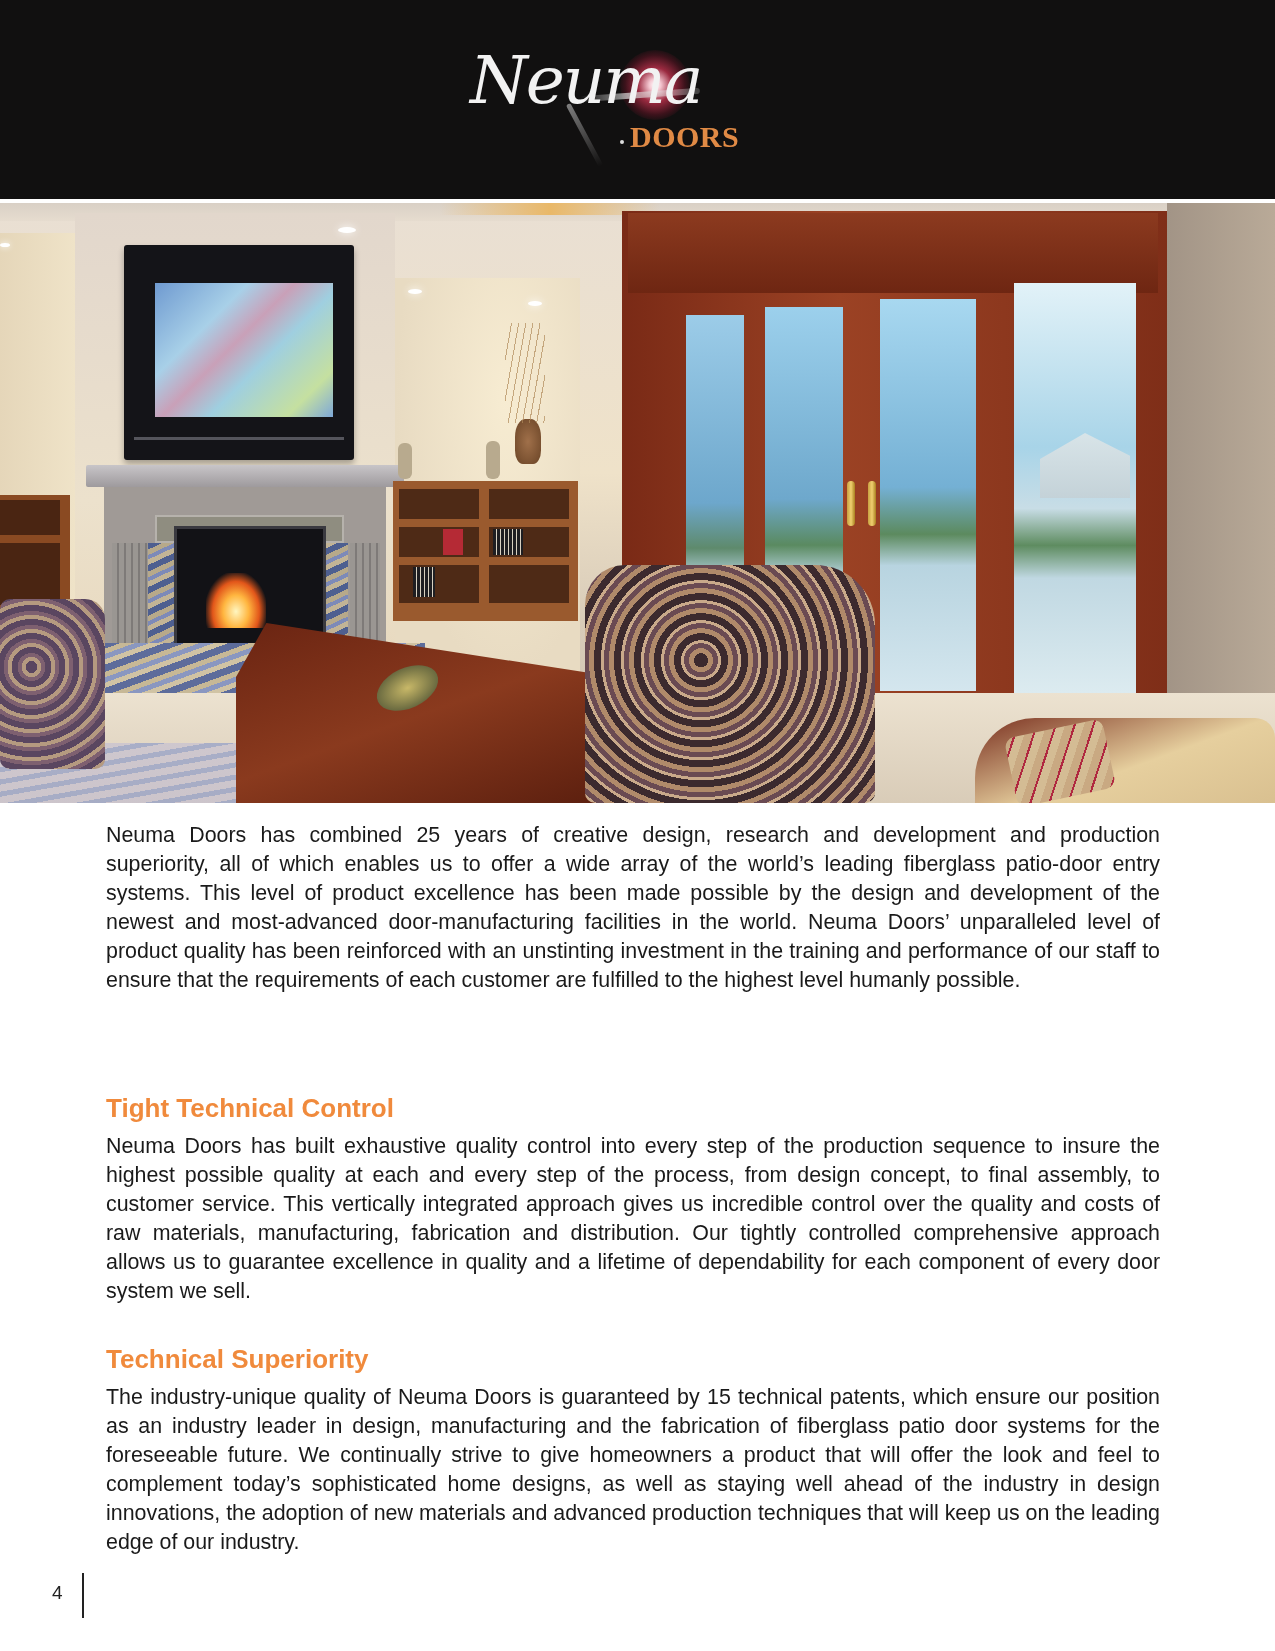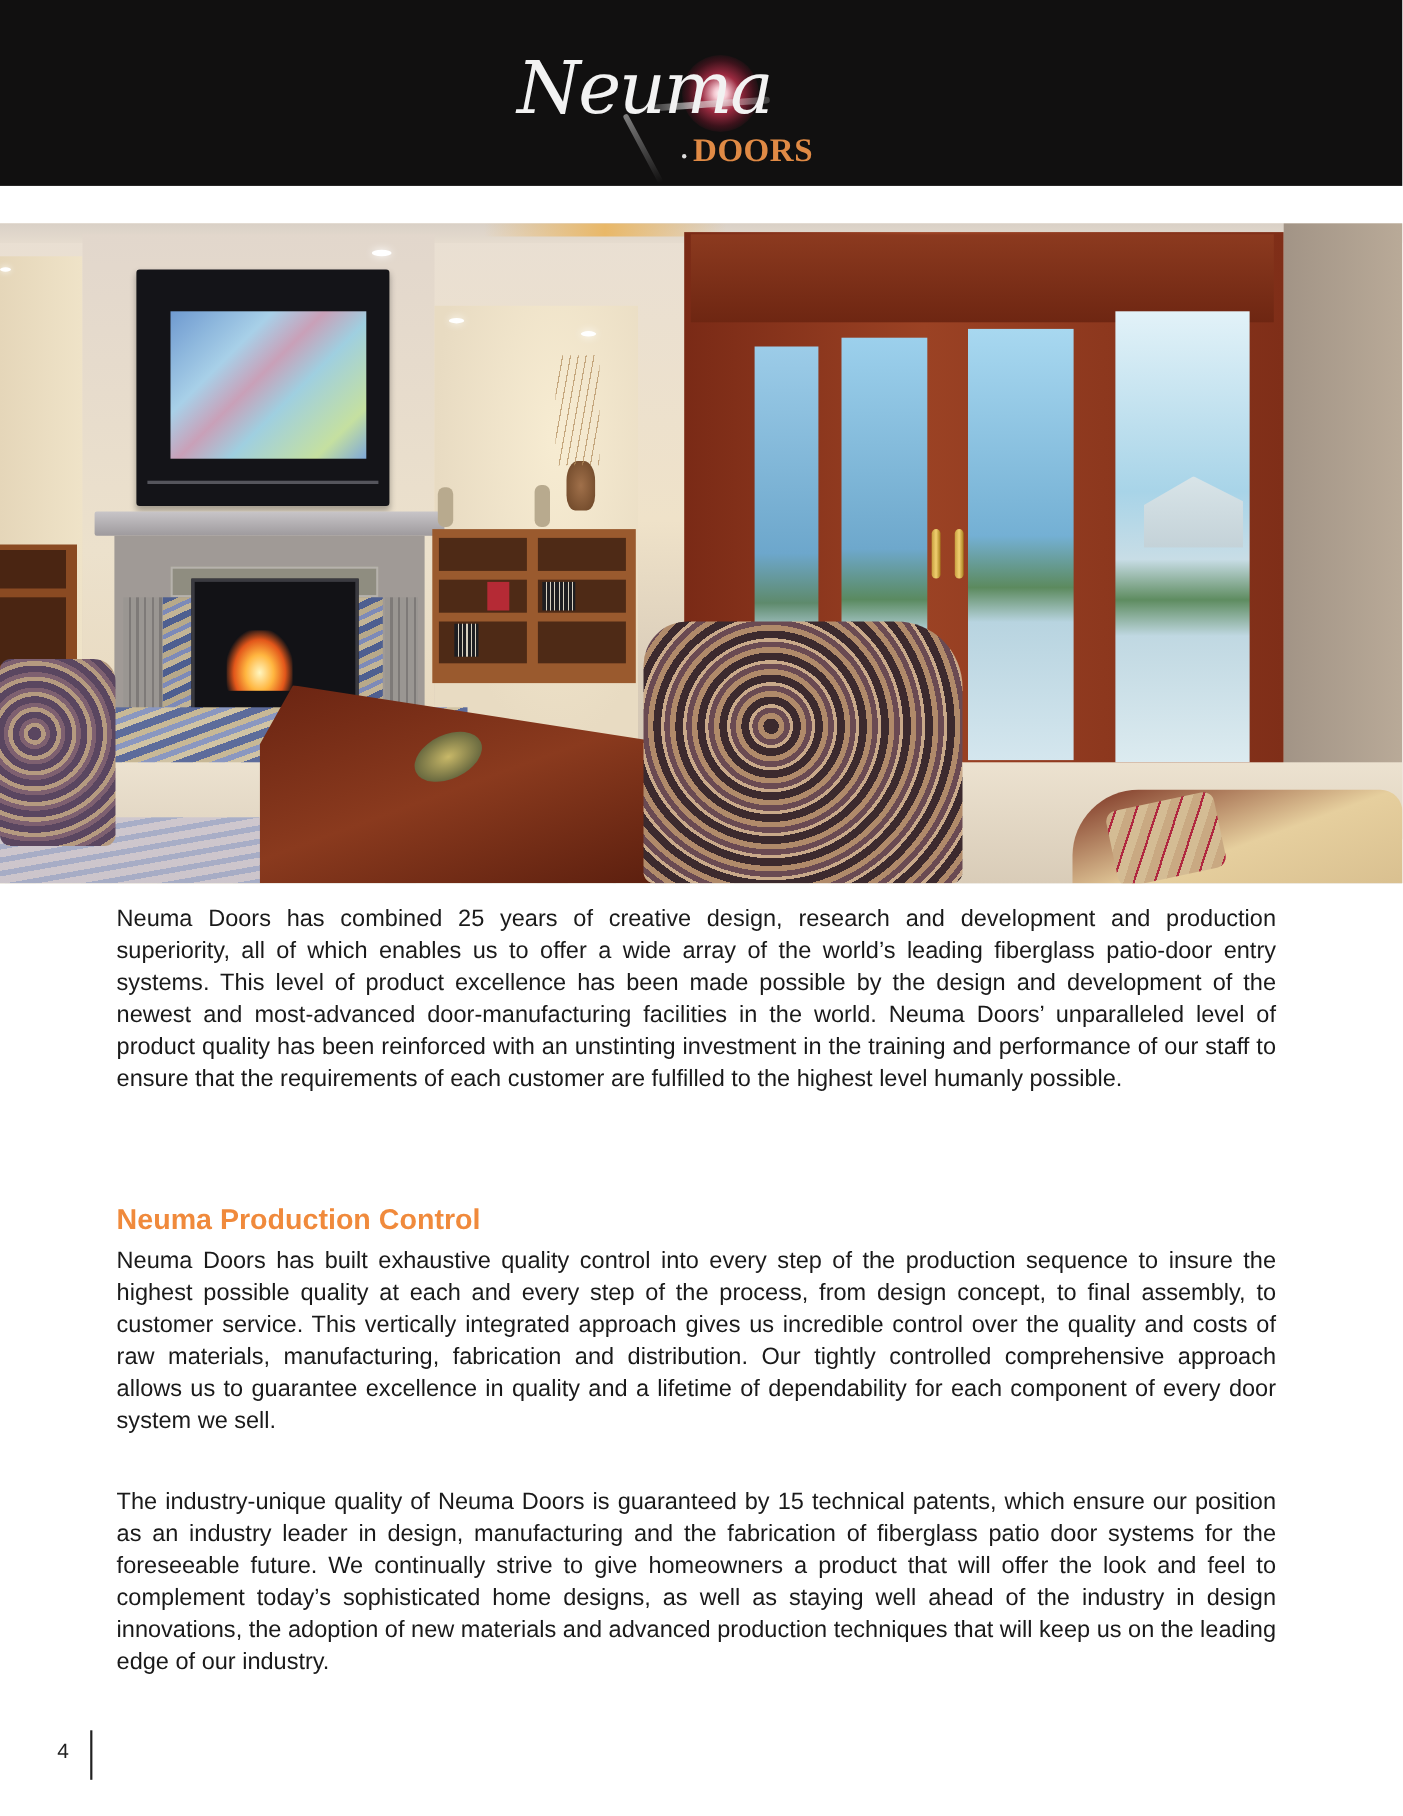--- a/index.html
+++ b/index.html
@@ -1,21 +1,21 @@
 <!DOCTYPE html>
 <html><head>
 <meta charset="utf-8">
 <style>
   html, body { margin: 0; padding: 0; }
   body {
     width: 1275px; height: 1651px; background: #ffffff; position: relative; overflow: hidden;
     font-family: "DejaVu Sans", sans-serif;
   }
   .header {
-    position: absolute; left: 0; top: 0; width: 1275px; height: 169px; background: #111010;
+    position: absolute; left: 0; top: 0; width: 1275px; height: 199px; background: #111010;
   }
   .logo { position: absolute; left: 470px; top: 40px; width: 320px; height: 130px; }
   .logo-glow {
     position: absolute; left: 150px; top: 10px; width: 70px; height: 70px; border-radius: 50%;
     background: radial-gradient(circle, #ffffff 0%, #f4c6d0 12%, #9b2a40 35%, rgba(90,20,35,0.6) 60%, rgba(0,0,0,0) 75%);
   }
   .logo-streak {
     position: absolute; left: 110px; top: 52px; width: 120px; height: 6px;
     background: linear-gradient(90deg, rgba(255,255,255,0) 0%, rgba(220,220,220,0.7) 40%, rgba(255,255,255,0.2) 100%);
     transform: rotate(-4deg); border-radius: 3px;
@@ -147,22 +147,23 @@
 
   <div class="p" style="left:975px;top:515px;width:300px;height:85px;background:linear-gradient(160deg,#7a3020,#e6cf9e 55%,#d9c090);border-radius:60px 20px 0 0;"></div>
   <div class="p" style="left:1010px;top:525px;width:100px;height:70px;background:repeating-linear-gradient(120deg,#c9a982 0 8px,#b02840 8px 10px,#d4bc94 10px 18px);border-radius:10px;transform:rotate(-12deg);"></div>
 </div>
 
 <div class="content" style="top:813px;">
   <p class="section-body">Neuma Doors has combined 25 years of creative design, research and development and production superiority, all of which enables us to offer a wide array of the world’s leading fiberglass patio-door entry systems. This level of product excellence has been made possible by the design and development of the newest and most-advanced door-manufacturing facilities in the world.  Neuma Doors’ unparalleled level of product quality has been reinforced with an unstinting investment in the training and performance of our staff to ensure that the requirements of each customer are fulfilled to the highest level humanly possible.</p>
 </div>
 
 <div class="content" style="top:1092px;">
-  <h2 class="section-title">Neuma Production Control</h2>
+  <h2 class="section-title">Tight Technical Control</h2>
   <p class="section-body">Neuma Doors has built exhaustive quality control into every step of the production sequence to insure the highest possible quality at each and every step of the process, from design concept, to final assembly, to customer service. This vertically integrated approach gives us incredible control over the quality and costs of raw materials, manufacturing,  fabrication and distribution. Our tightly controlled comprehensive approach allows us to guarantee excellence in quality and a lifetime of dependability for each component of every door system we sell.</p>
 </div>
 
 <div class="content" style="top:1343px;">
+  <h2 class="section-title">Technical Superiority</h2>
   <p class="section-body">The industry-unique quality of  Neuma Doors is guaranteed by 15 technical patents, which ensure our position as an industry leader in design, manufacturing and the fabrication of fiberglass patio door systems for the foreseeable future. We continually strive to give homeowners a product that will offer the look and feel to complement today’s sophisticated home designs, as well as staying well ahead of the industry in design innovations, the adoption of new materials and advanced production techniques that will keep us on the leading edge of our industry.</p>
 </div>
 
 <div class="page-number">4</div>
 <div class="page-rule"></div>
 
 </body></html>

